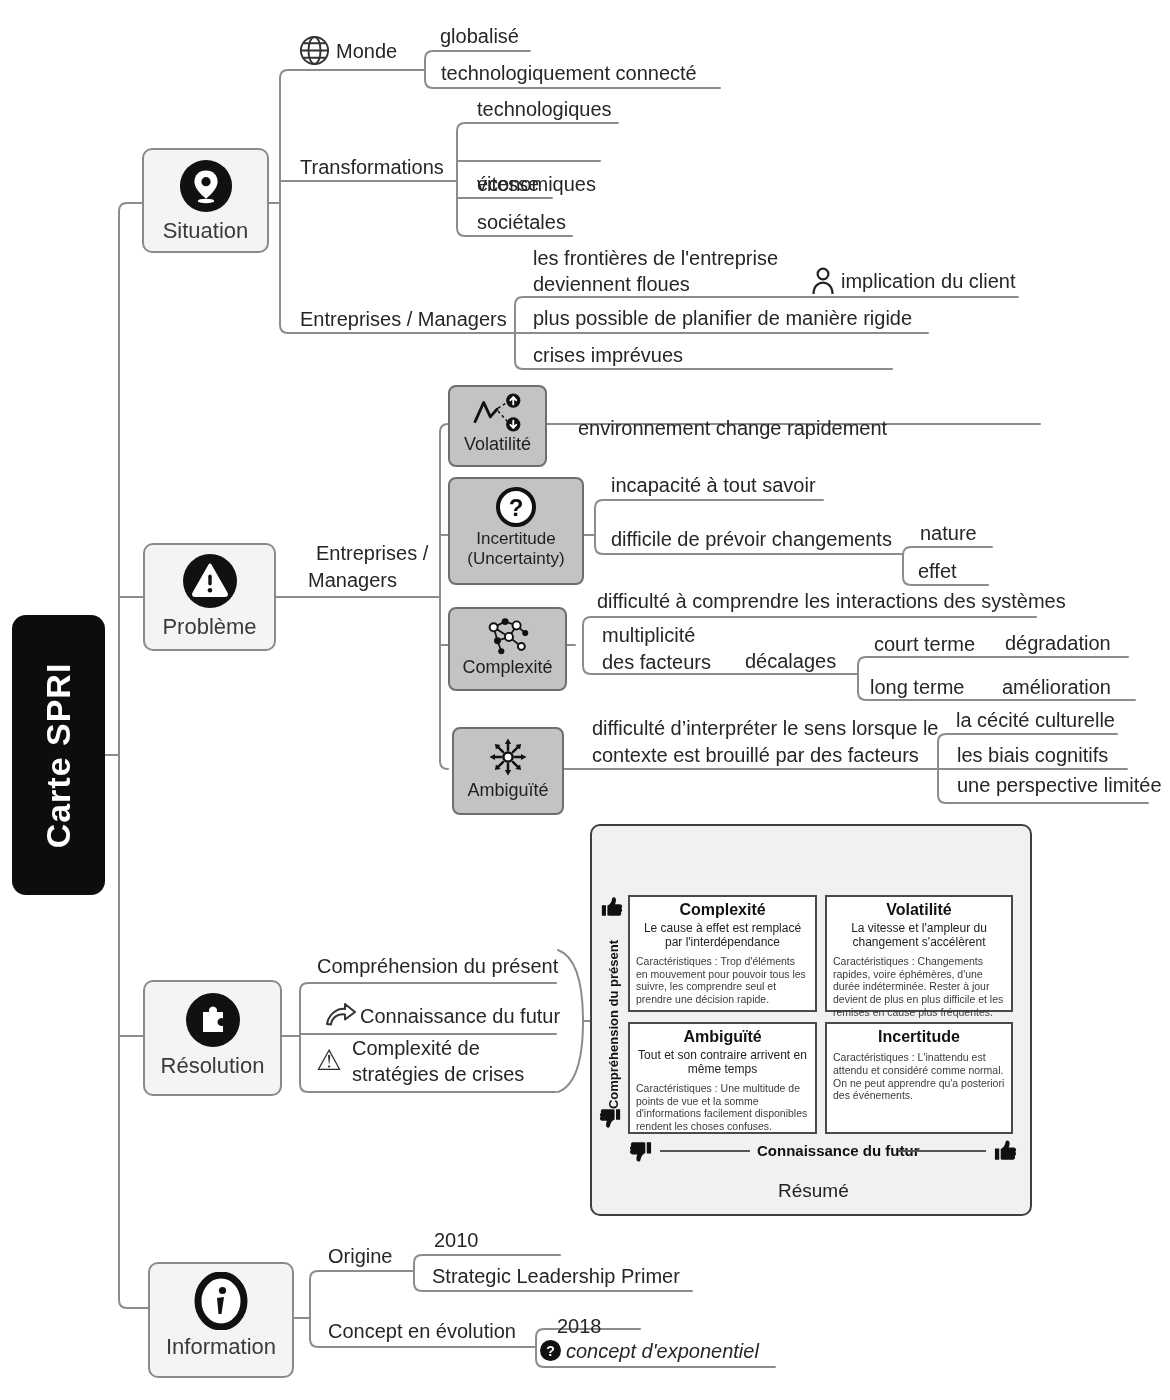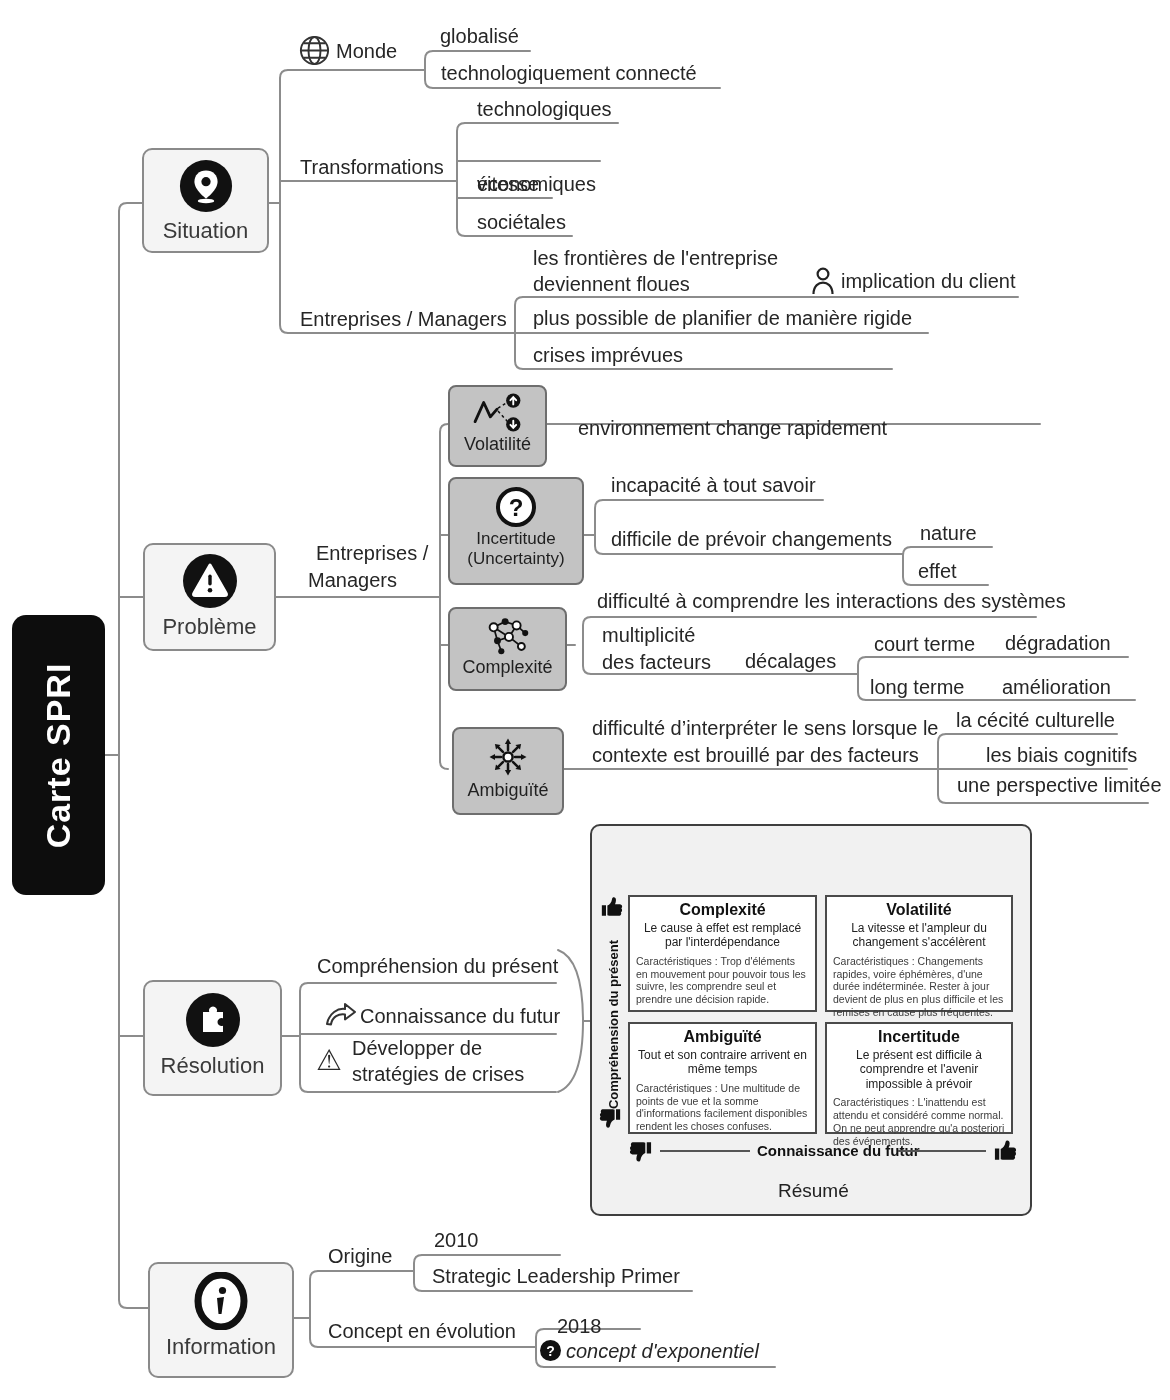--- a/index.html
+++ b/index.html
@@ -231,21 +231,21 @@
         <polygon points="36.1,9.9 30.4,11 35,15.6"></polygon>
         <polygon points="9.9,36.1 15.6,35 11,30.4"></polygon>
       </g>
       <circle cx="23" cy="23" r="4.6" fill="#fff" stroke="#111" stroke-width="2.5"></circle>
     </svg>
     <span class="glabel">Ambiguïté</span>
   </div>
   <div class="t" style="left:592px;top:716px;">difficulté d’interpréter le sens lorsque le</div>
   <div class="t" style="left:592px;top:743px;">contexte est brouillé par des facteurs</div>
   <div class="t" style="left:956px;top:708px;">la cécité culturelle</div>
-  <div class="t" style="left:986px;top:743px;">les biais cognitifs</div>
+  <div class="t" style="left:957px;top:743px;">les biais cognitifs</div>
   <div class="t" style="left:957px;top:773px;">une perspective limitée</div>
 
   <div class="table"></div>
   <div class="ttl" style="left:600px;width:418px;top:838px;">Tableau 2: Définition de l'acronyme VUCA en prenant en compte</div>
   <div class="ttl" style="left:600px;width:418px;top:858px;">la compréhension du présent et la connaissance du futur</div>
 
   <svg class="icon" style="left:600px;top:895px;" width="24" height="24" viewBox="0 0 26 26">
     <path fill="#111" d="M2,11 h4.5 v11.5 H2 Z M8,22 V11.5 c2.5,-1 4.5,-3.5 5,-7 c0.2,-1.4 1,-2 2,-2 c1.3,0 2.3,1.1 2.3,2.9 c0,1.6 -0.4,3.3 -1,4.6 h5.2 c1.4,0 2.5,1.1 2.5,2.4 c0,0.8 -0.3,1.5 -0.9,2 c0.5,0.5 0.8,1.2 0.8,2 c0,1 -0.5,1.8 -1.3,2.3 c0.2,0.4 0.4,0.9 0.4,1.4 c0,1.2 -0.8,2.1 -1.8,2.4 H10 c-0.8,0 -1.5,-0.2 -2,-0.5 Z"></path>
   </svg>
   <div class="vlab" style="left:513px;top:1017px;">Compréhension du présent</div>
@@ -265,21 +265,20 @@
     <div class="qs">La vitesse et l'ampleur du changement s'accélèrent</div>
     <div class="qd">Caractéristiques : Changements rapides, voire éphémères, d'une durée indéterminée. Rester à jour devient de plus en plus difficile et les remises en cause plus fréquentes.</div>
   </div>
   <div class="quad" style="left:628px;top:1022px;width:189px;height:112px;">
     <div class="qt">Ambiguïté</div>
     <div class="qs">Tout et son contraire arrivent en même temps</div>
     <div class="qd">Caractéristiques : Une multitude de points de vue et la somme d'informations facilement disponibles rendent les choses confuses.</div>
   </div>
   <div class="quad" style="left:825px;top:1022px;width:188px;height:112px;">
     <div class="qt">Incertitude</div>
-    <div class="qs">Le présent est difficile à comprendre et l'avenir impossible à prévoir</div>
     <div class="qd">Caractéristiques : L'inattendu est attendu et considéré comme normal. On ne peut apprendre qu'a posteriori des événements.</div>
   </div>
 
   <svg class="icon" style="left:628px;top:1139px;" width="25" height="25" viewBox="0 0 26 26">
     <g transform="rotate(180 13 13)">
       <path fill="#111" d="M2,11 h4.5 v11.5 H2 Z M8,22 V11.5 c2.5,-1 4.5,-3.5 5,-7 c0.2,-1.4 1,-2 2,-2 c1.3,0 2.3,1.1 2.3,2.9 c0,1.6 -0.4,3.3 -1,4.6 h5.2 c1.4,0 2.5,1.1 2.5,2.4 c0,0.8 -0.3,1.5 -0.9,2 c0.5,0.5 0.8,1.2 0.8,2 c0,1 -0.5,1.8 -1.3,2.3 c0.2,0.4 0.4,0.9 0.4,1.4 c0,1.2 -0.8,2.1 -1.8,2.4 H10 c-0.8,0 -1.5,-0.2 -2,-0.5 Z"></path>
     </g>
   </svg>
   <div class="axisline" style="left:660px;top:1150px;width:90px;"></div>
   <div class="axislab" style="left:757px;top:1142px;">Connaissance du futur</div>
@@ -295,21 +294,21 @@
       <path d="M19,21 h6.3 a4,4 0 1 1 7.4,0 H39 v6.3 a4,4 0 1 0 0,7.4 V41 H19 Z" fill="#fff"></path>
     </svg>
     <span class="nlabel">Résolution</span>
   </div>
   <div class="t" style="left:317px;top:954px;">Compréhension du présent</div>
   <svg class="icon" style="left:324px;top:1000px;" width="34" height="28" viewBox="0 0 34 28">
     <path d="M3,24 C5,13 14,8 21,9 L21,4 L31,12 L21,19.5 L21,14.5 C15,13.5 8,16.5 7,24.5 Z" fill="none" stroke="#333" stroke-width="2" stroke-linejoin="round"></path>
   </svg>
   <div class="t" style="left:360px;top:1004px;">Connaissance du futur</div>
   <span class="warn-glyph" style="left:316px;top:1046px;">⚠</span>
-  <div class="t" style="left:352px;top:1036px;">Développer de</div>
+  <div class="t" style="left:352px;top:1036px;">Complexité de</div>
   <div class="t" style="left:352px;top:1062px;">stratégies de crises</div>
 
   <div class="node" style="left:148px;top:1262px;width:142px;height:112px;">
     <svg class="icon" style="position:static;margin-top:8px;" width="58" height="58" viewBox="0 0 58 58">
       <ellipse cx="29" cy="29" rx="23" ry="26" fill="#fff" stroke="#111" stroke-width="7"></ellipse>
       <circle cx="30.5" cy="18.5" r="3.6" fill="#111"></circle>
       <path d="M25,26 L32,25 L29.5,42 L26.5,42 Z" fill="#111"></path>
     </svg>
     <span class="nlabel">Information</span>
   </div>

